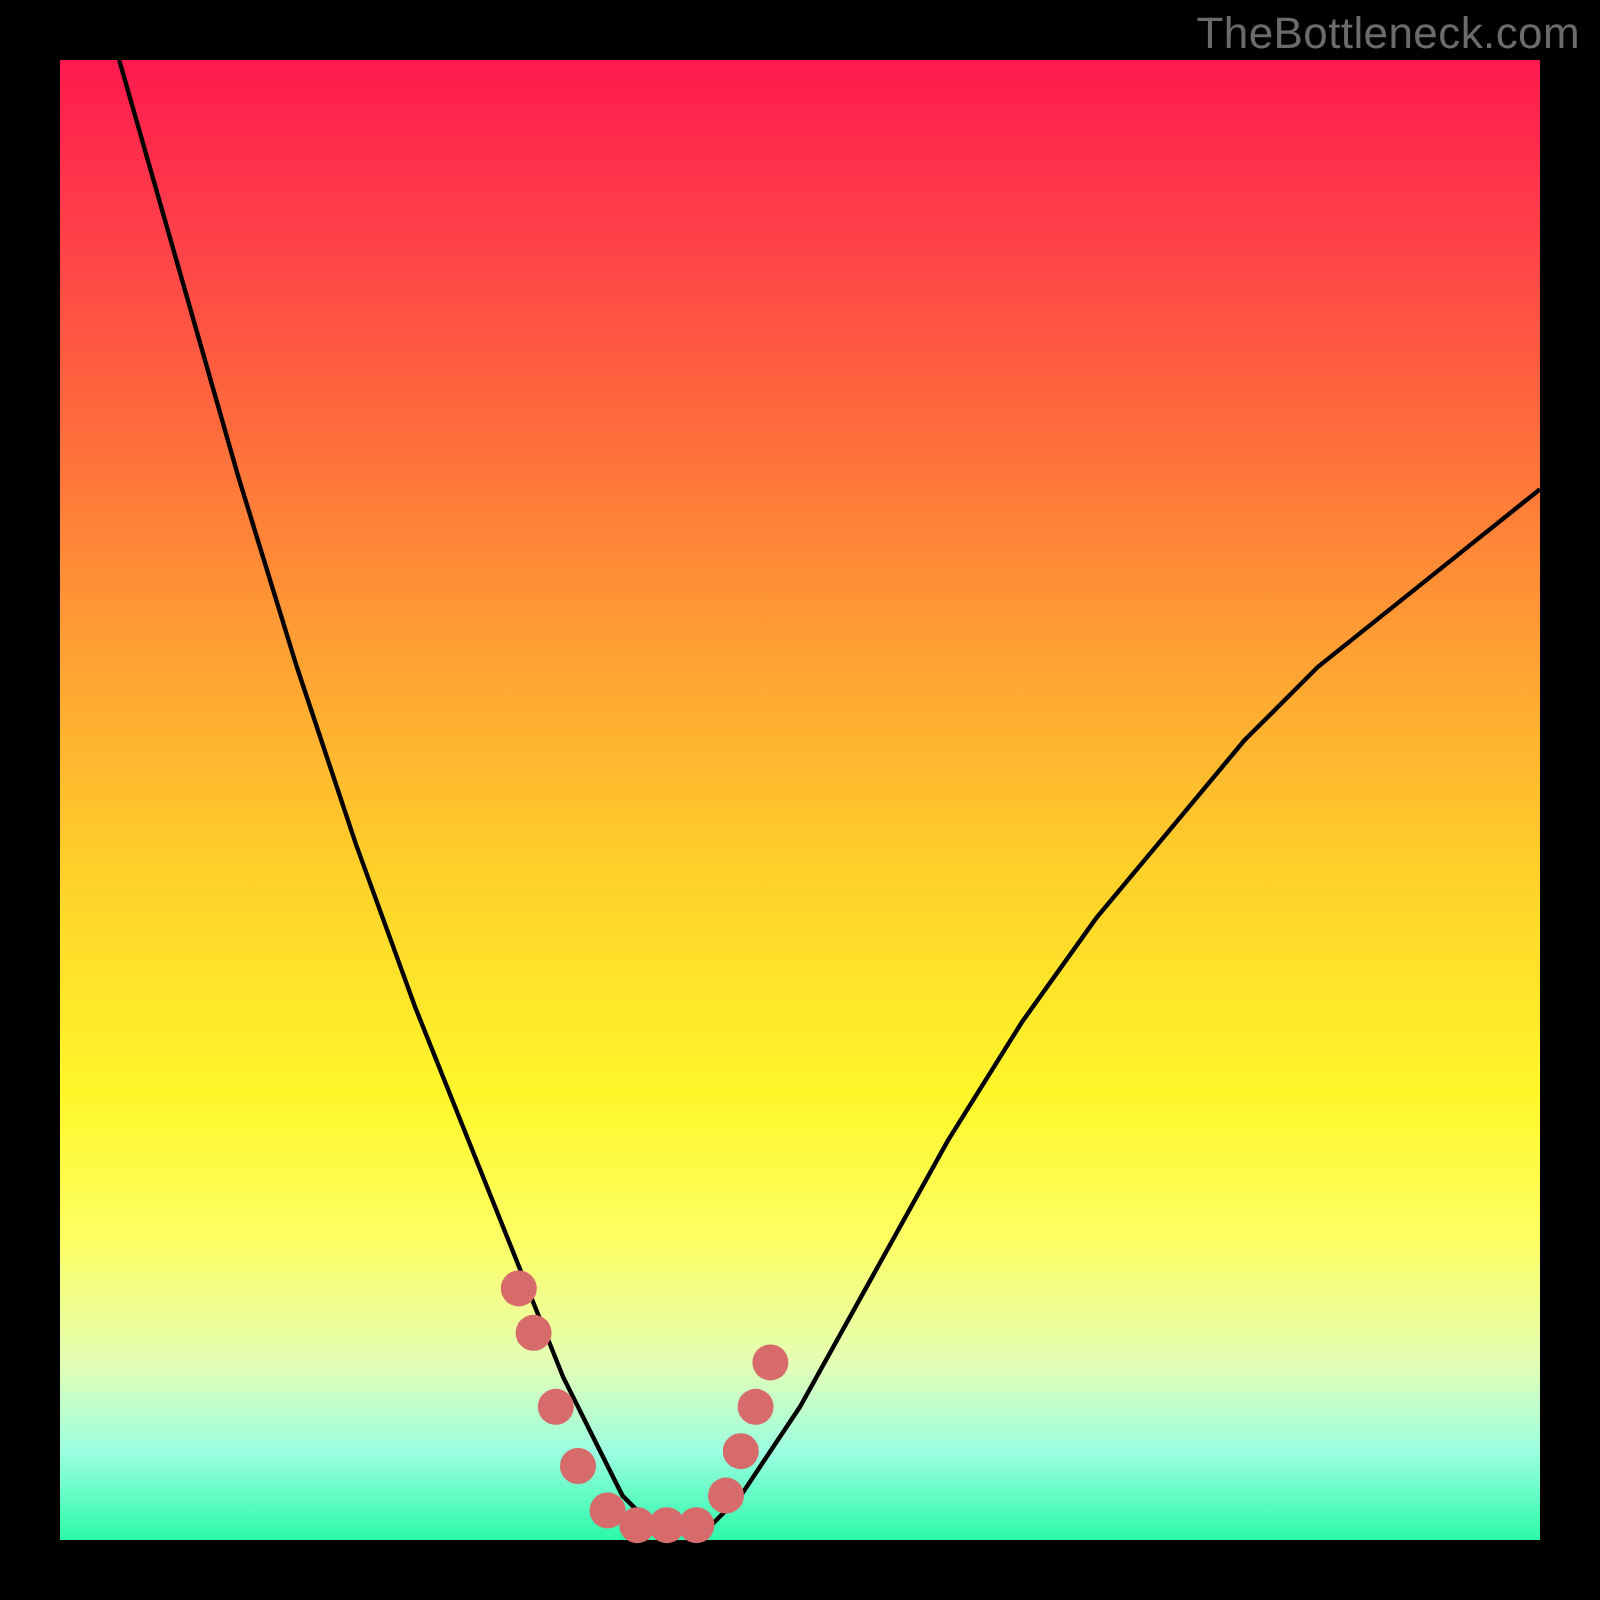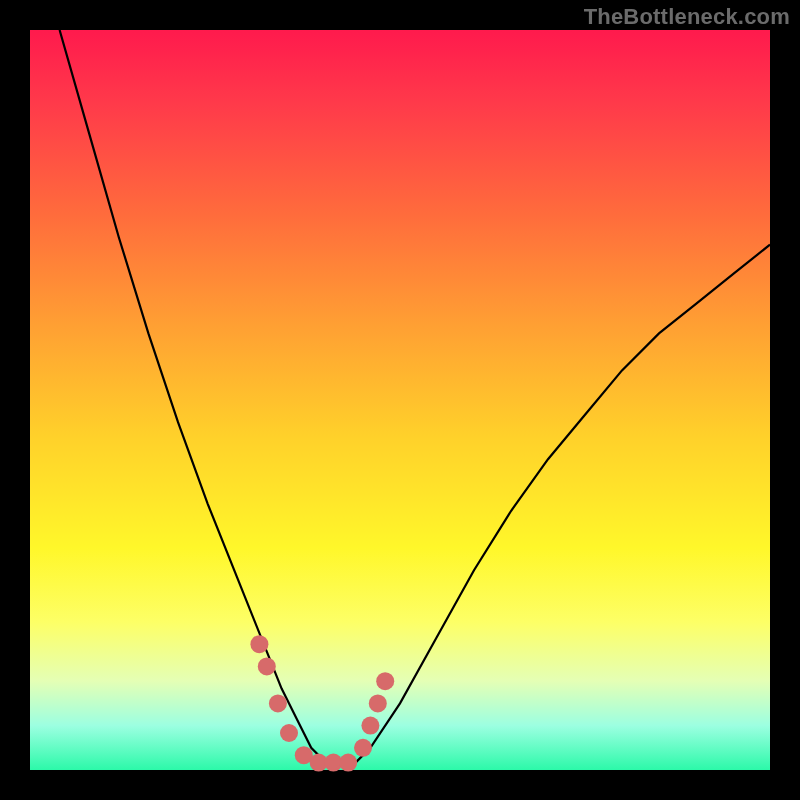--- a/index.html
+++ b/index.html
@@ -42,21 +42,21 @@
     top: 0;
     width: 740px;
     height: 740px;
     overflow: visible;
   }
   .watermark {
     position: absolute;
     top: 4px;
     right: 10px;
     font-size: 22px;
-    font-weight: 700;
+    font-weight: 400;
     color: #6b6b6b;
     letter-spacing: 0.2px;
     user-select: none;
   }
 </style>
 </head>
 <body>
 
 <div class="frame">
   <div class="plot-area">

